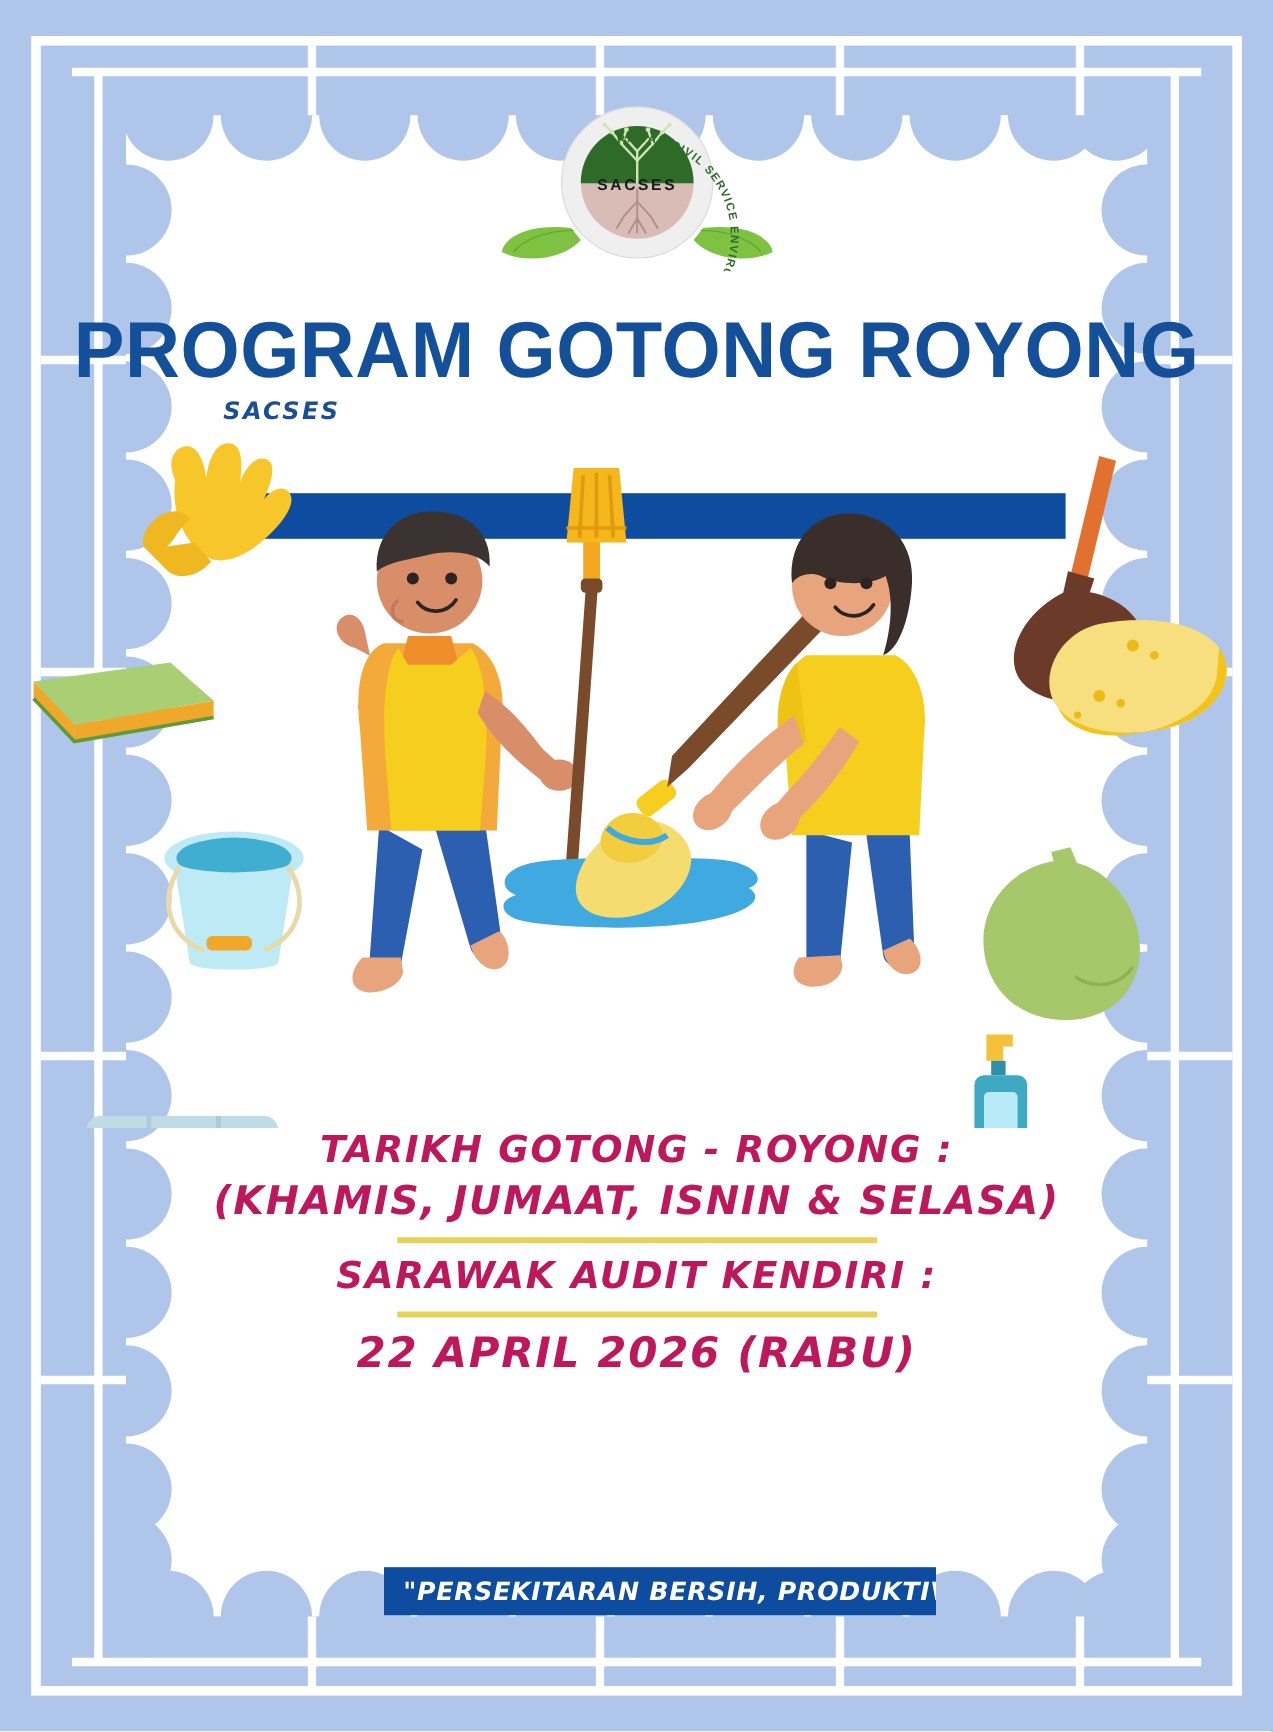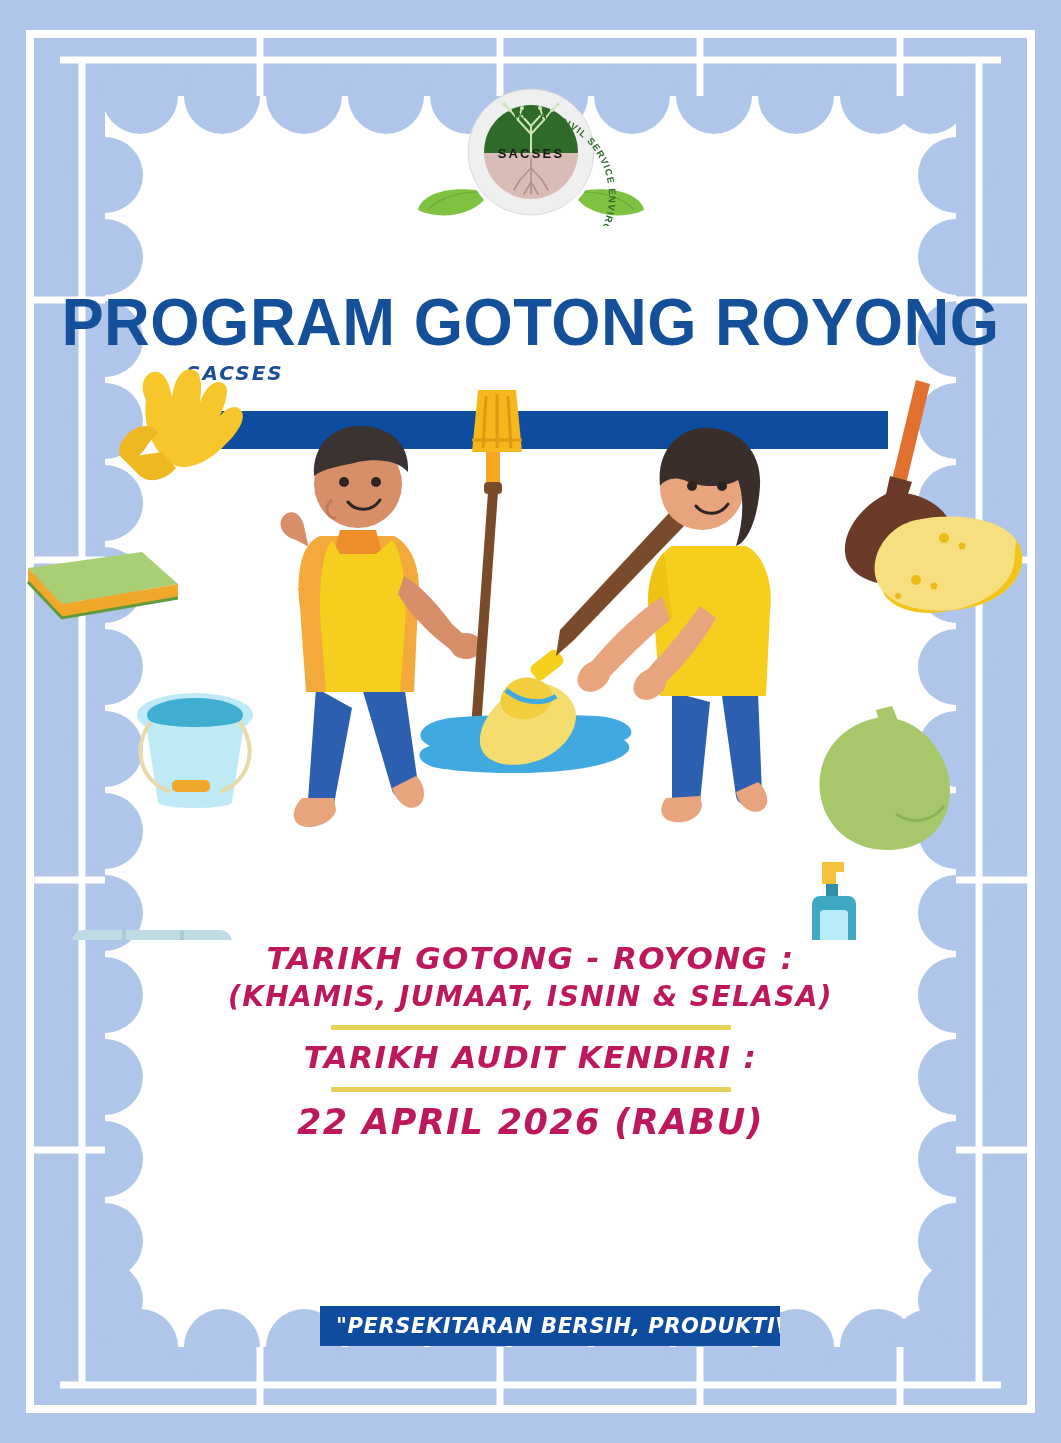--- a/index.html
+++ b/index.html
@@ -36,21 +36,20 @@
     height: 140px;
   }
 
   
   .title-block {
     position: absolute;
     left: 0;
     top: 258px;
     width: 1061px;
     text-align: center;
-    margin-top: 31px;
   }
   .title-main {
     font-family: "Liberation Sans Narrow", "Liberation Sans", sans-serif;
     font-weight: 700;
     font-size: 66px;
     letter-spacing: 0.5px;
     color: #14509A;
     line-height: 1;
     transform: scaleX(0.96);
     white-space: nowrap;
@@ -97,21 +96,21 @@
     font-family: "DejaVu Sans", sans-serif;
     font-weight: 700;
     font-style: italic;
   }
   .dates .line {
     letter-spacing: 1.4px;
     line-height: 1.32;
   }
   .line-head { font-size: 31px; }
   .line-big  { font-size: 35px; }
-  .line-par  { font-size: 28px; }
+  .line-par  { font-size: 33px; }
 
   .divider {
     width: 400px;
     height: 5px;
     background: #E6D259;
     margin: 9px auto 7px auto;
     border-radius: 1px;
   }
 
   
@@ -493,21 +492,21 @@
       </g>
     </svg>
   </div>
 
   <div class="dates">
     <div class="line line-head">TARIKH GOTONG - ROYONG :</div>
     <div class="line line-par">(KHAMIS, JUMAAT, ISNIN &amp; SELASA)</div>
 
     <div class="divider"></div>
 
-    <div class="line line-head">TARIKH AUDIT KENDIRI :</div>
+    <div class="line line-head">SARAWAK AUDIT KENDIRI :</div>
 
     <div class="divider"></div>
 
     <div class="line line-big">22 APRIL 2026 (RABU)</div>
   </div>
 
   <div class="tagline">
     <span class="tagline-text">"PERSEKITARAN BERSIH, PRODUKTIVITI MENINGKAT"</span>
   </div>
 

